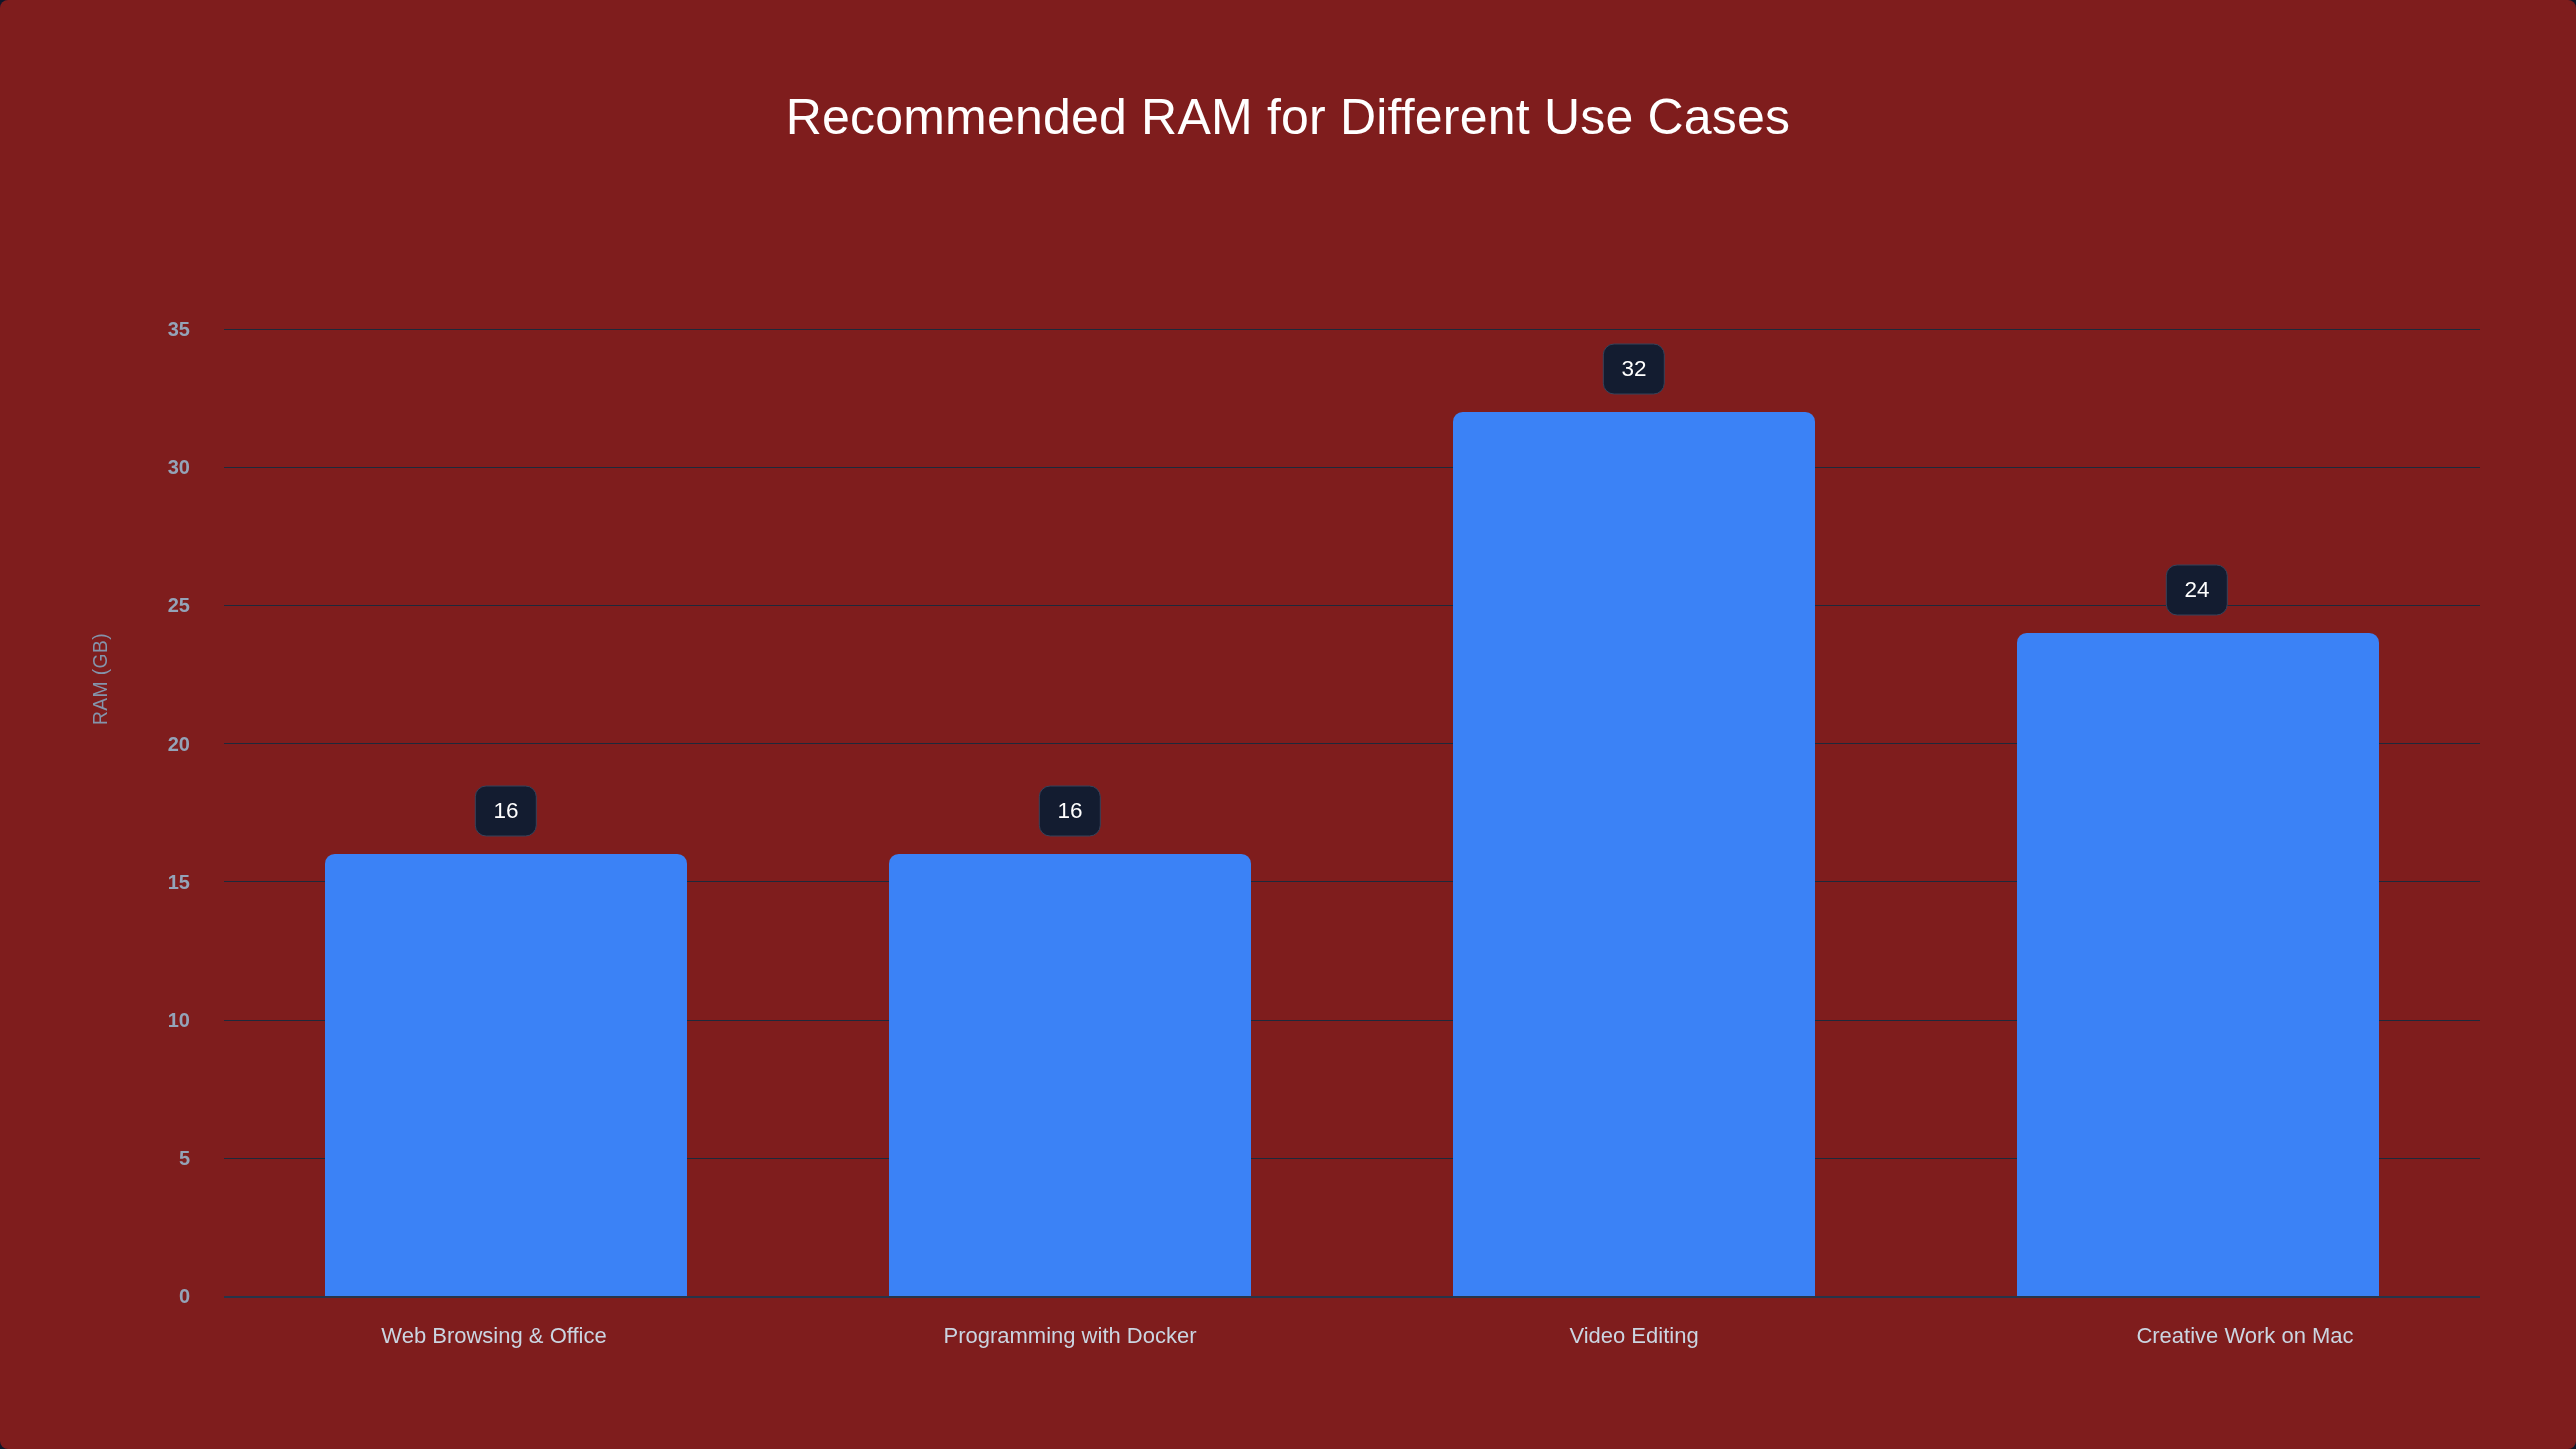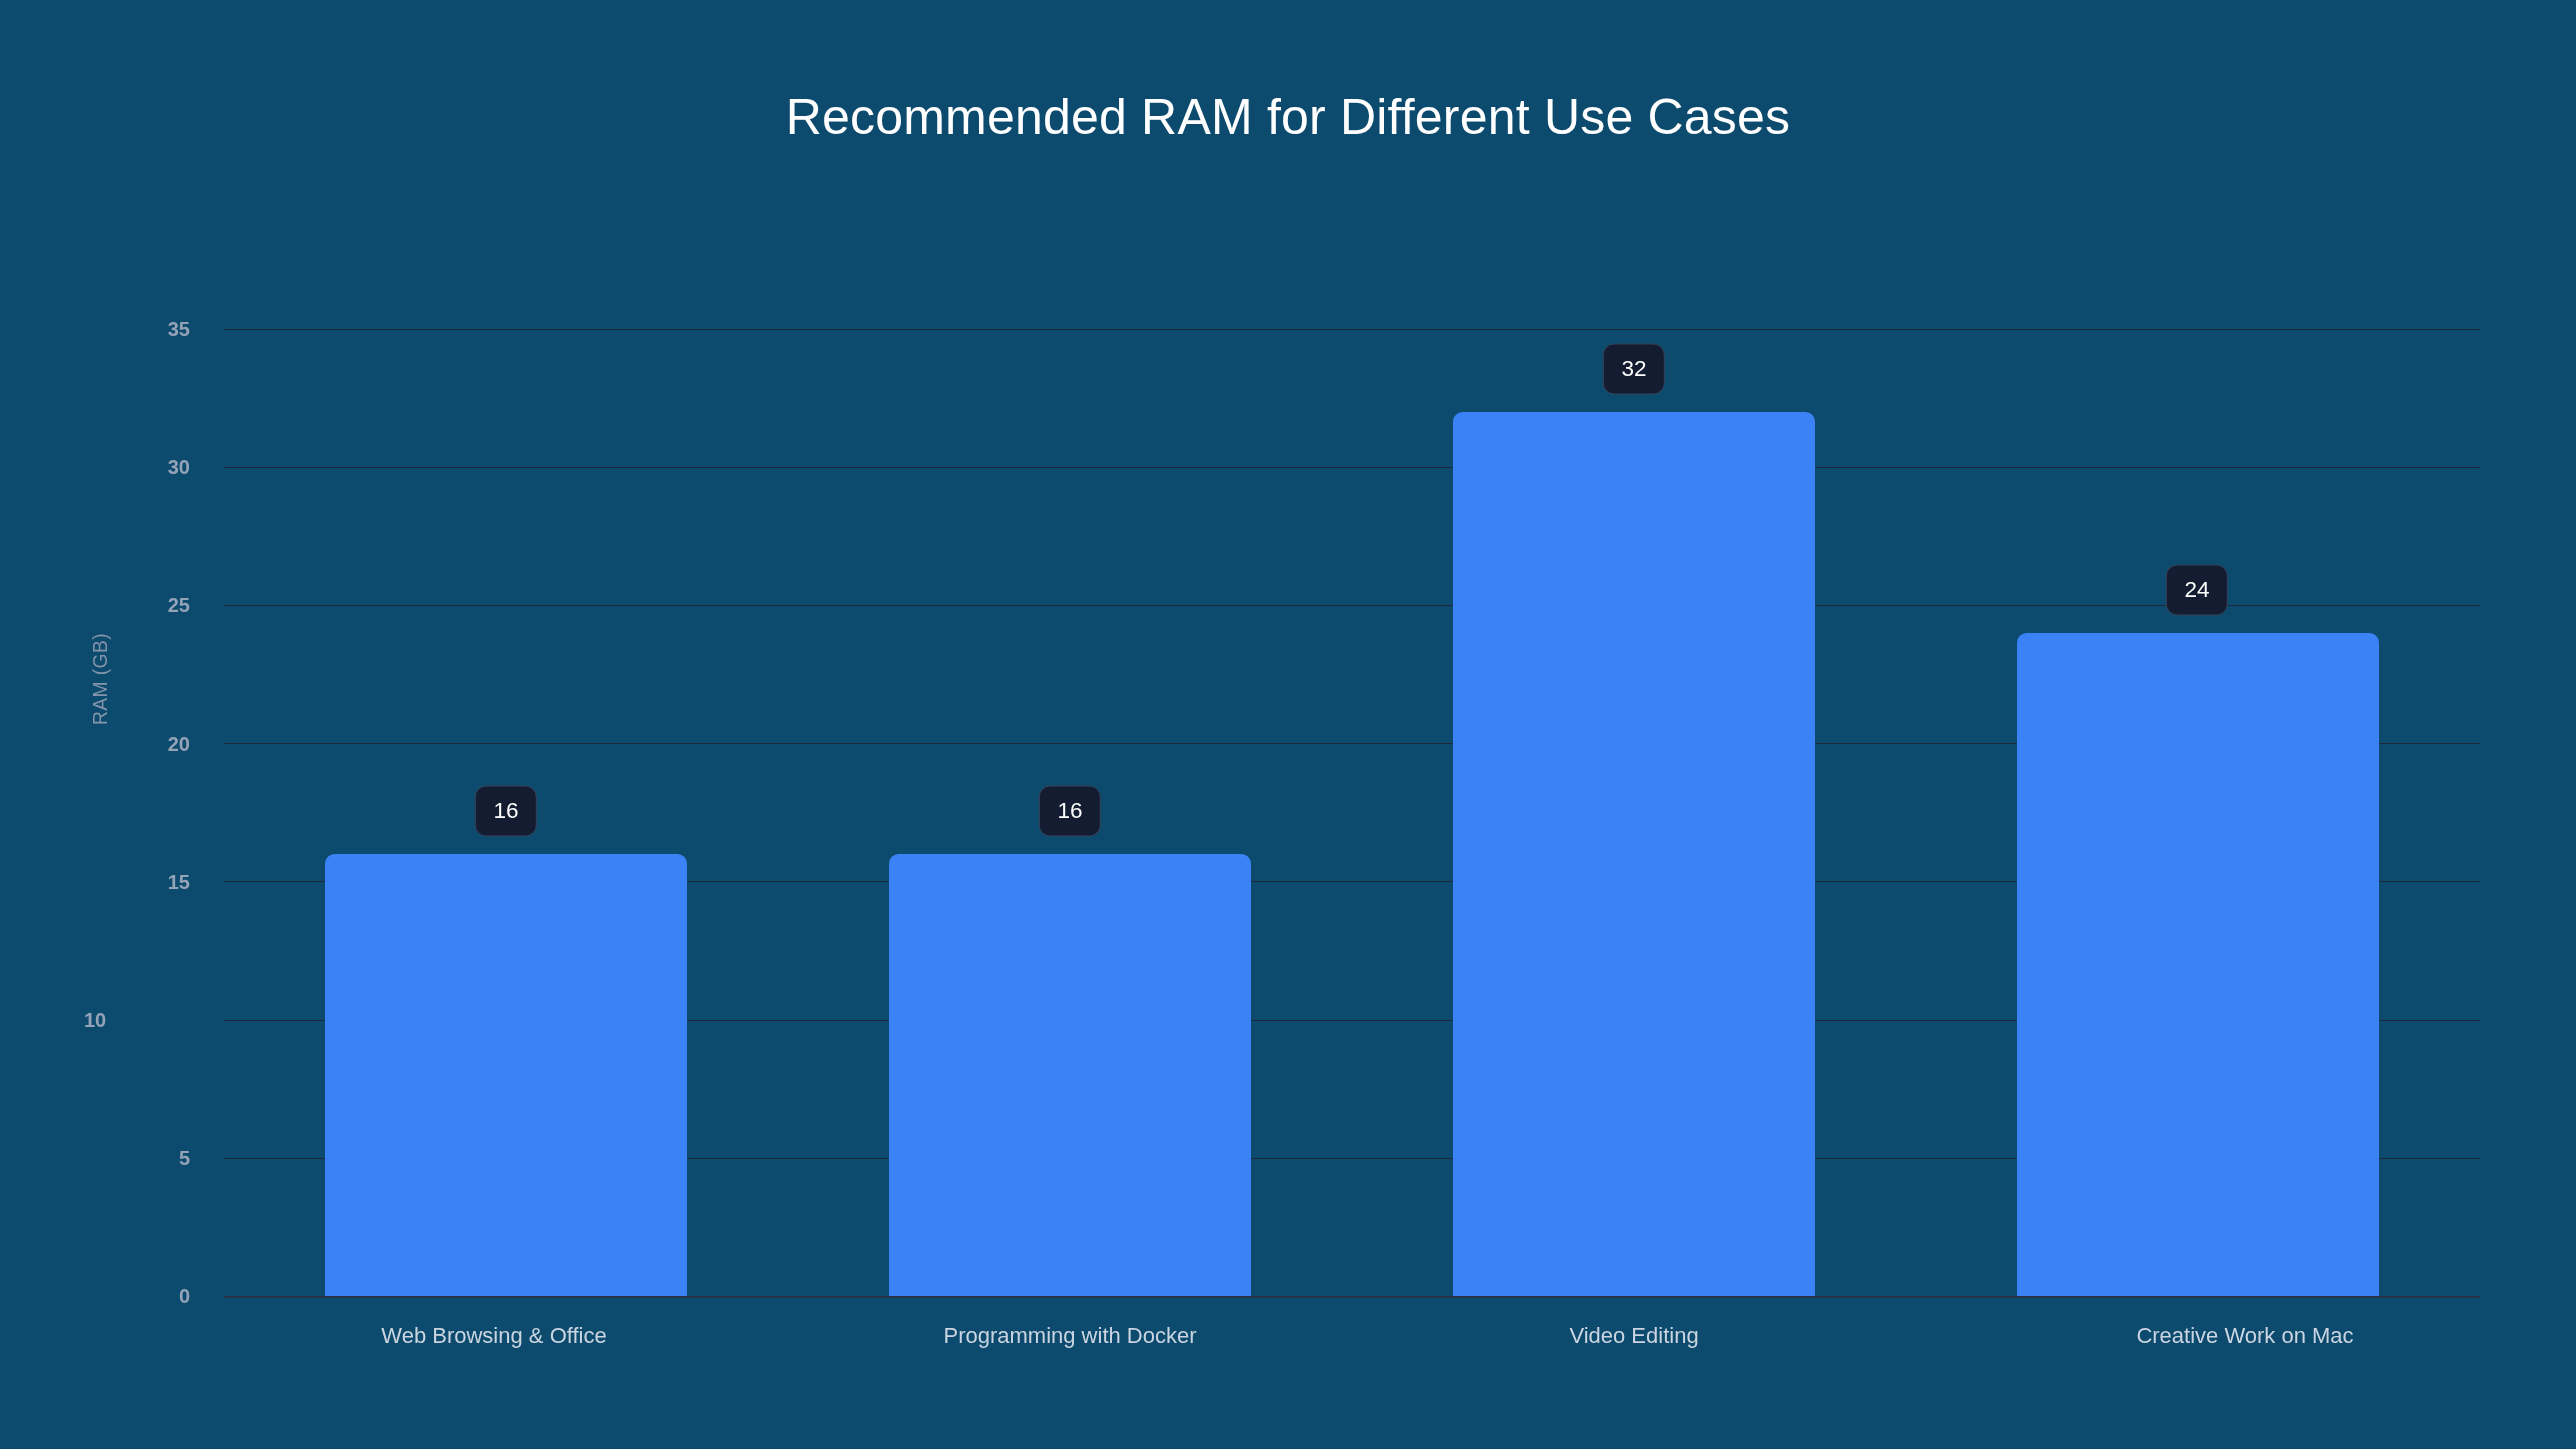--- a/index.html
+++ b/index.html
@@ -12,21 +12,22 @@
     height: 1449px;
     overflow: hidden;
     font-family: "Liberation Sans", sans-serif;
     -webkit-font-smoothing: antialiased;
   }
 
   #chart-root {
     position: relative;
     width: 2576px;
     height: 1449px;
-    background: #0c4a6e;
+    background: #7f1d1d;
+    border-radius: 8px;
   }
 
   
   #chart-title {
     position: absolute;
     top: 90px;
     left: 0;
     width: 2576px;
     text-align: center;
     font-size: 50px;
@@ -130,21 +131,21 @@
 <div id="chart-root">
 
   <div id="chart-title">Recommended RAM for Different Use Cases</div>
 
 
   <div id="y-axis-title">RAM (GB)</div>
 
   <div id="y-ticks">
       <div class="ytick" style="left: 0px; top: 1296px;">0</div>
       <div class="ytick" style="left: 0px; top: 1158px;">5</div>
-      <div class="ytick" style="left: 0px; top: 1020px; text-align: center;">10</div>
+      <div class="ytick" style="left: 0px; top: 1020px;">10</div>
       <div class="ytick" style="left: 0px; top: 882px;">15</div>
       <div class="ytick" style="left: 0px; top: 744px;">20</div>
       <div class="ytick" style="left: 0px; top: 605px;">25</div>
       <div class="ytick" style="left: 0px; top: 467px;">30</div>
       <div class="ytick" style="left: 0px; top: 329px;">35</div>
     </div>
 
   <div id="plot-area">
     <div id="gridlines">
         <div class="gridline baseline" style="top: 967px;"></div>

